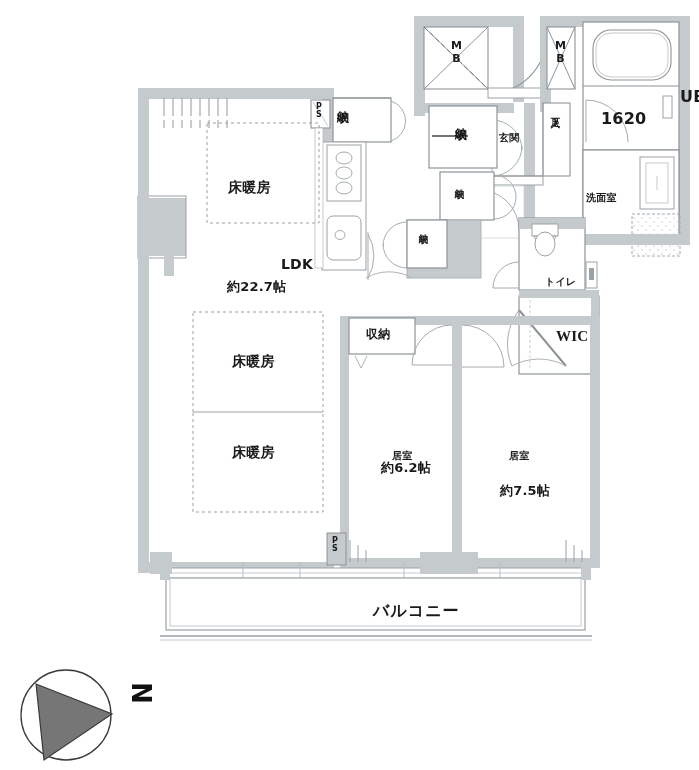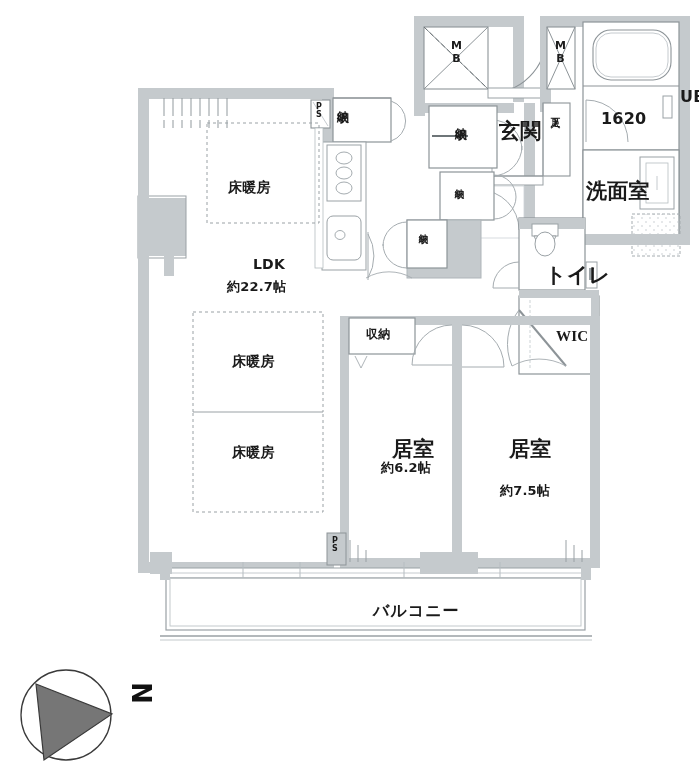--- a/index.html
+++ b/index.html
@@ -21,31 +21,31 @@
     text-align:center;
     letter-spacing:.2px;
   }
   .lbl.vert{
     writing-mode:vertical-rl;
     text-orientation:upright;
     white-space:normal;
     line-height:1.0;
   }
   .lbl.stack{white-space:pre-line;}
-  .t-room{font-size:21px;}
+  .t-room{font-size:10px;margin-top:12px;}
   .t-area{font-size:13px;}
   .t-small{font-size:12px;}
   .t-tiny{font-size:9.5px;}
   .t-ub{font-size:16px;}
   .t-wic{font-size:15px;font-family:Liberation Serif, serif;}
   .t-bal{font-size:16px;letter-spacing:1px;margin-left:28px;}
   .t-ps{font-size:8px;line-height:1.0;}
   .t-mb{font-size:11px;line-height:1.15;}
   .t-yuka{font-size:14px;}
-  .t-ldk{font-size:14px;}
+  .t-ldk{font-size:14px;margin-left:28px;}
   .compass-n{
     position:absolute;
     font-size:26px;font-weight:bold;
     font-family:"DejaVu Sans","Liberation Sans",sans-serif;
     transform:rotate(90deg);
     color:#111;
   }
 </style>
 </head>
 <body>

